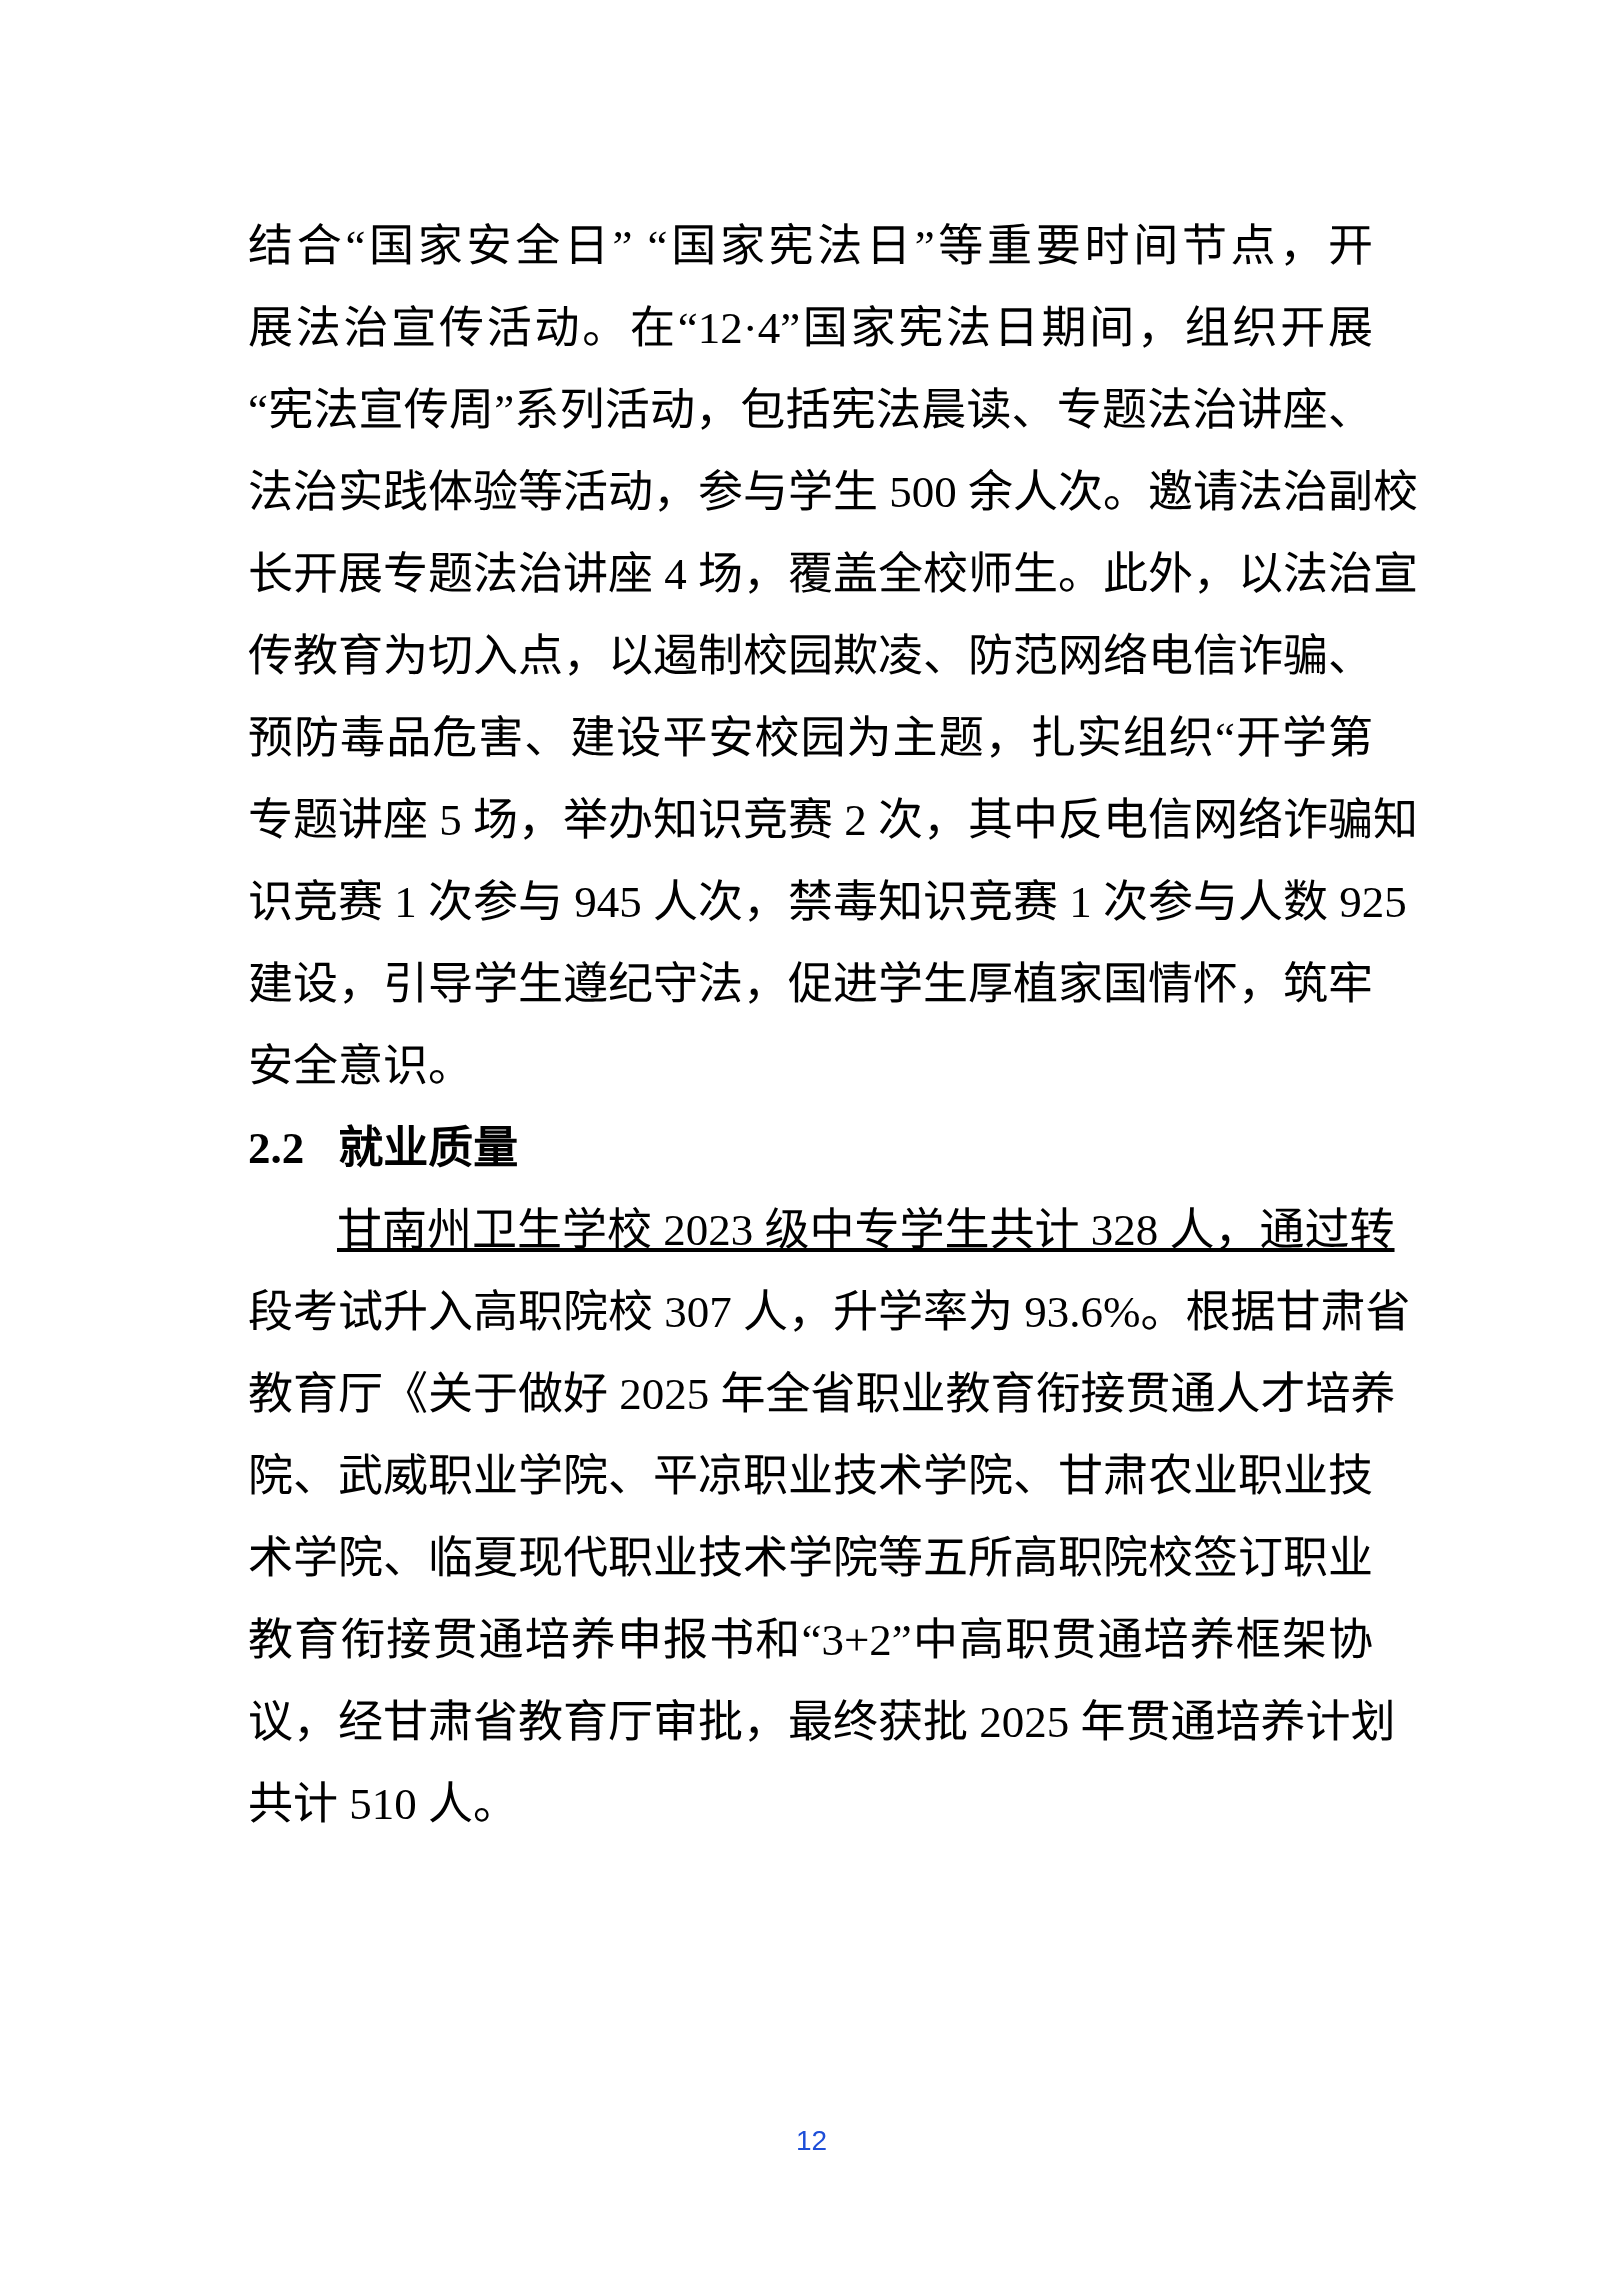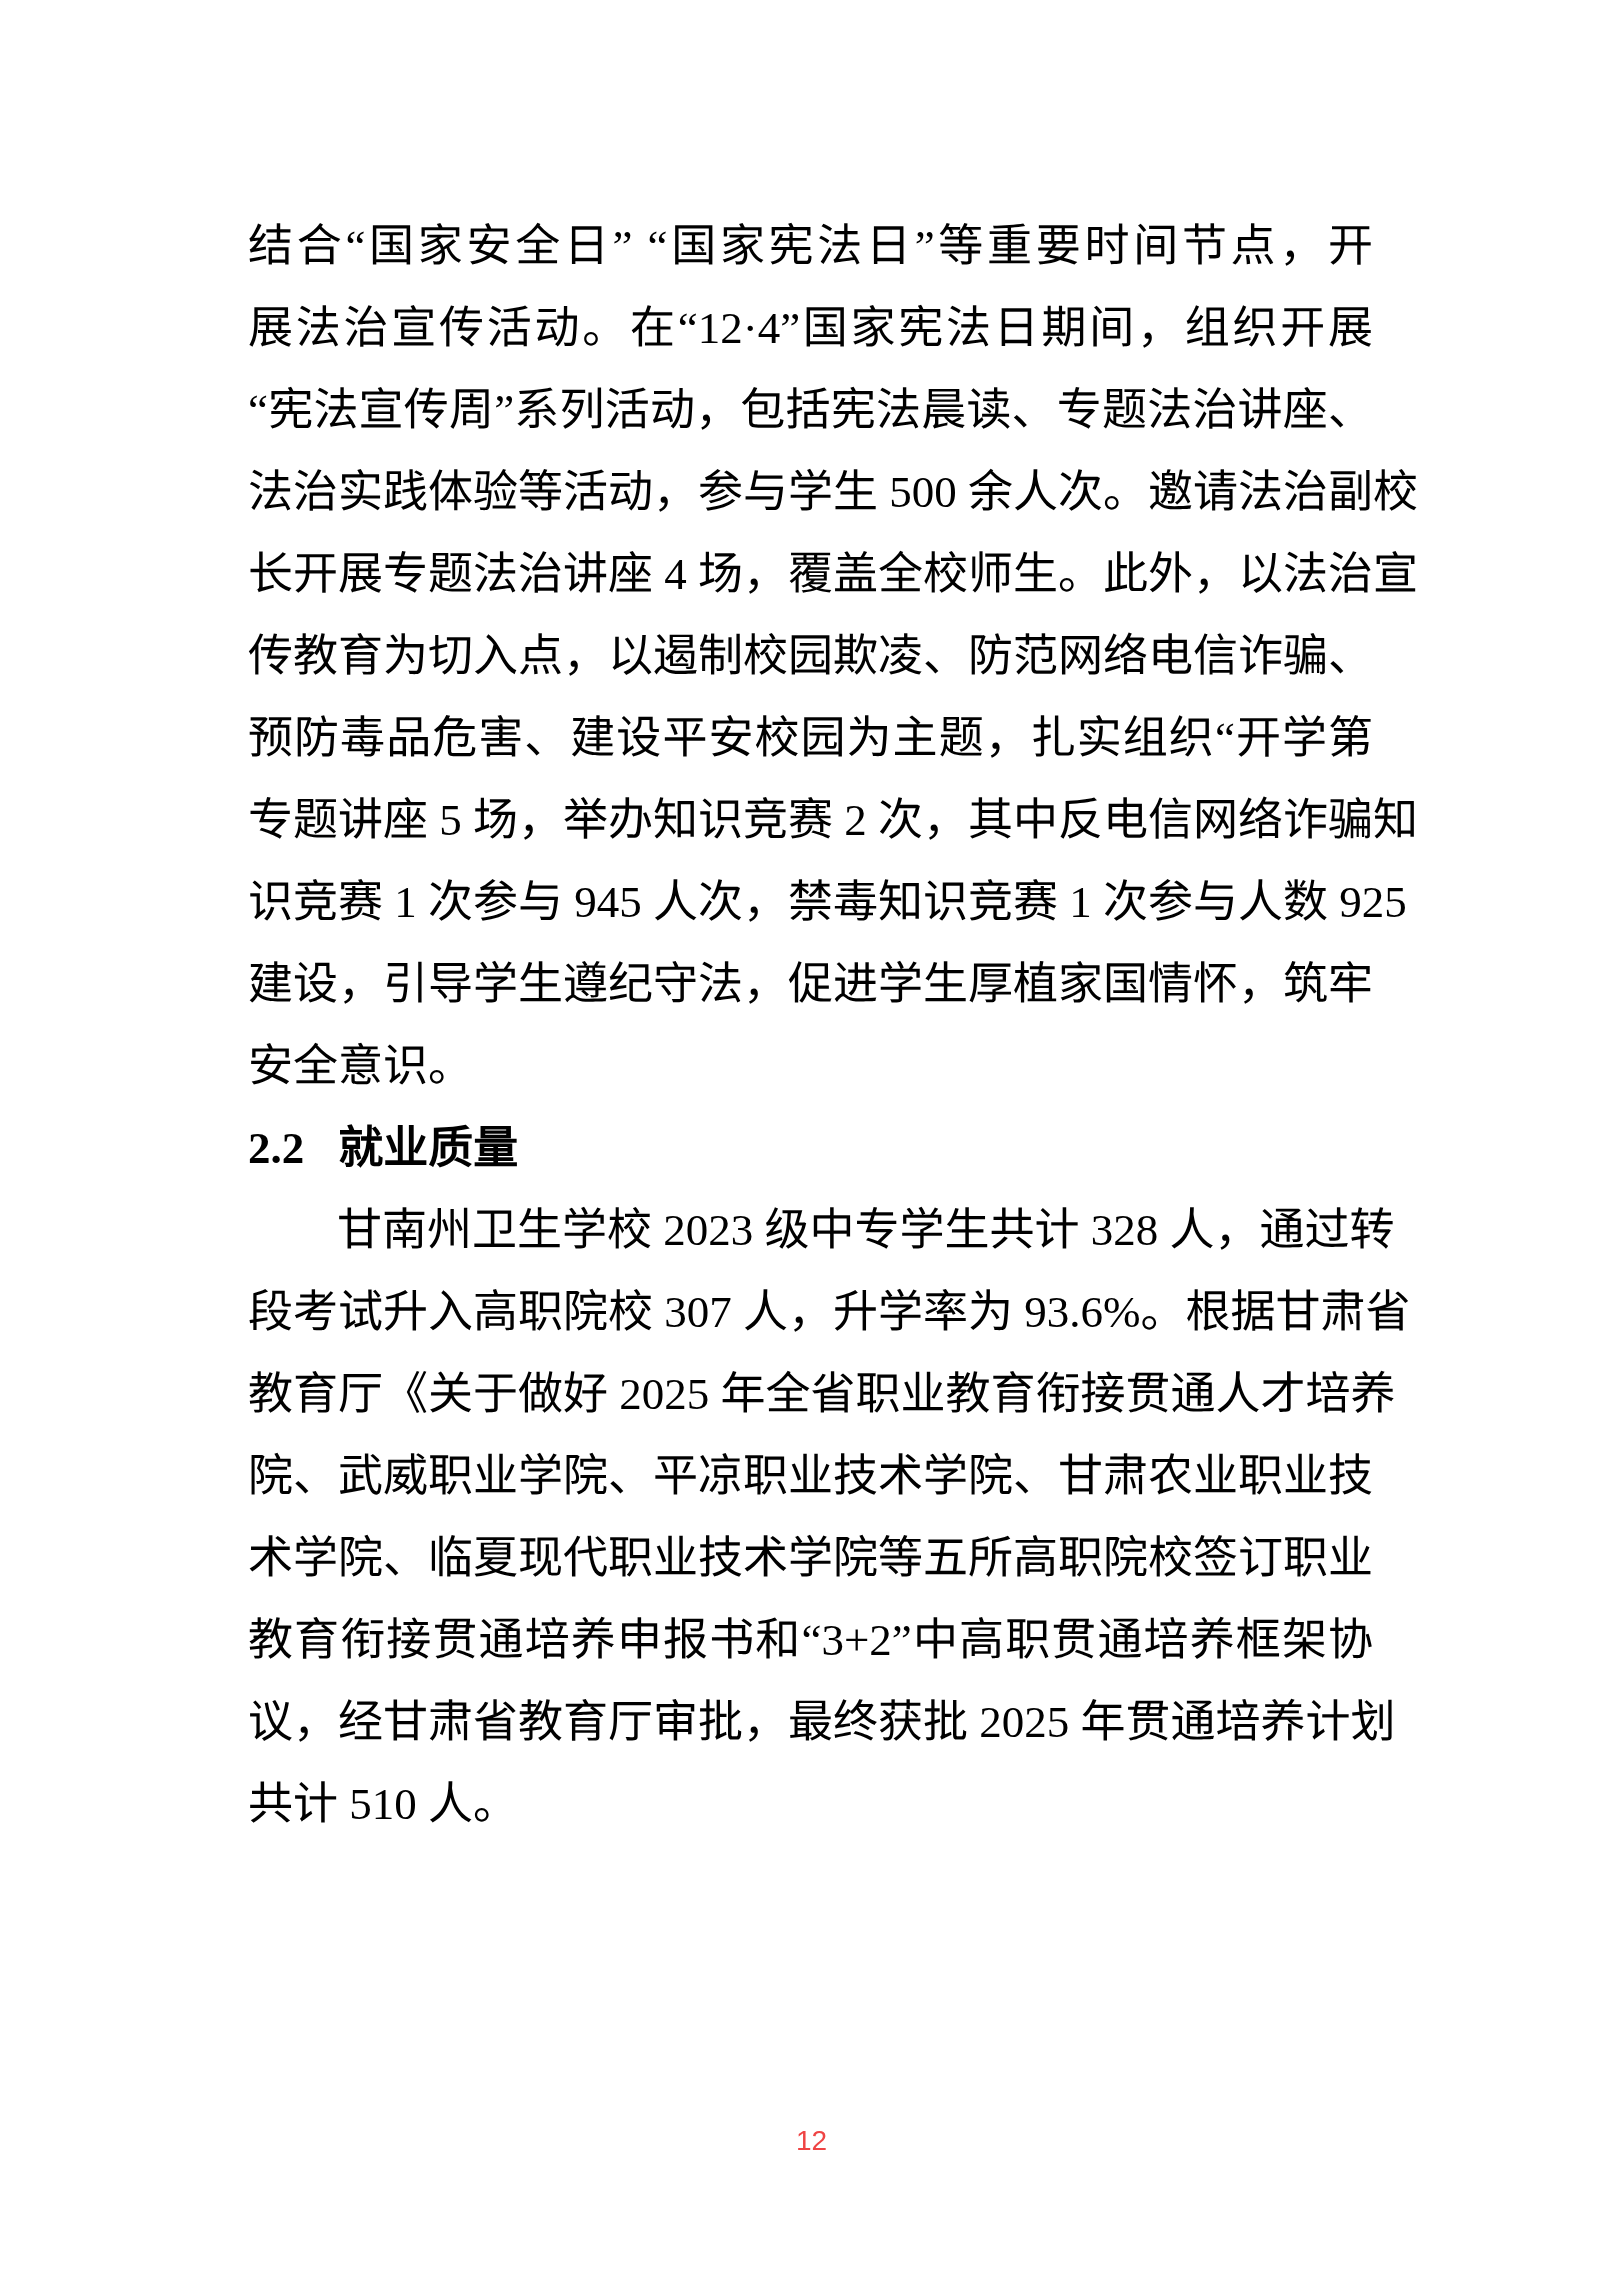--- a/index.html
+++ b/index.html
@@ -29,39 +29,40 @@
     text-align: justify;
     text-align-last: justify;
     text-justify: inter-character;
   }
   .line.para-end {
     text-align: right;
     text-align-last: left;
   }
   .line.indent {
     text-indent: 89px;
+    text-decoration: underline;
   }
   .line.heading {
     font-weight: 700;
     text-align: left;
     text-align-last: left;
   }
   .heading-title {
     margin-left: 34px;
   }
   .page-number {
     position: absolute;
     top: 2127px;
     left: 0;
     width: 100%;
     text-align: center;
     font-size: 28px;
     line-height: 1;
     font-family: "Liberation Sans", "DejaVu Sans", sans-serif;
-    color: #ef4444;
+    color: #1d4ed8;
   }
 </style>
 </head>
 <body>
 
 <div class="page">
   <div class="text-block">
 
     <div class="line">结合“国家安全日” “国家宪法日”等重要时间节点，开</div>
     <div class="line">展法治宣传活动。在“12·4”国家宪法日期间，组织开展</div>

